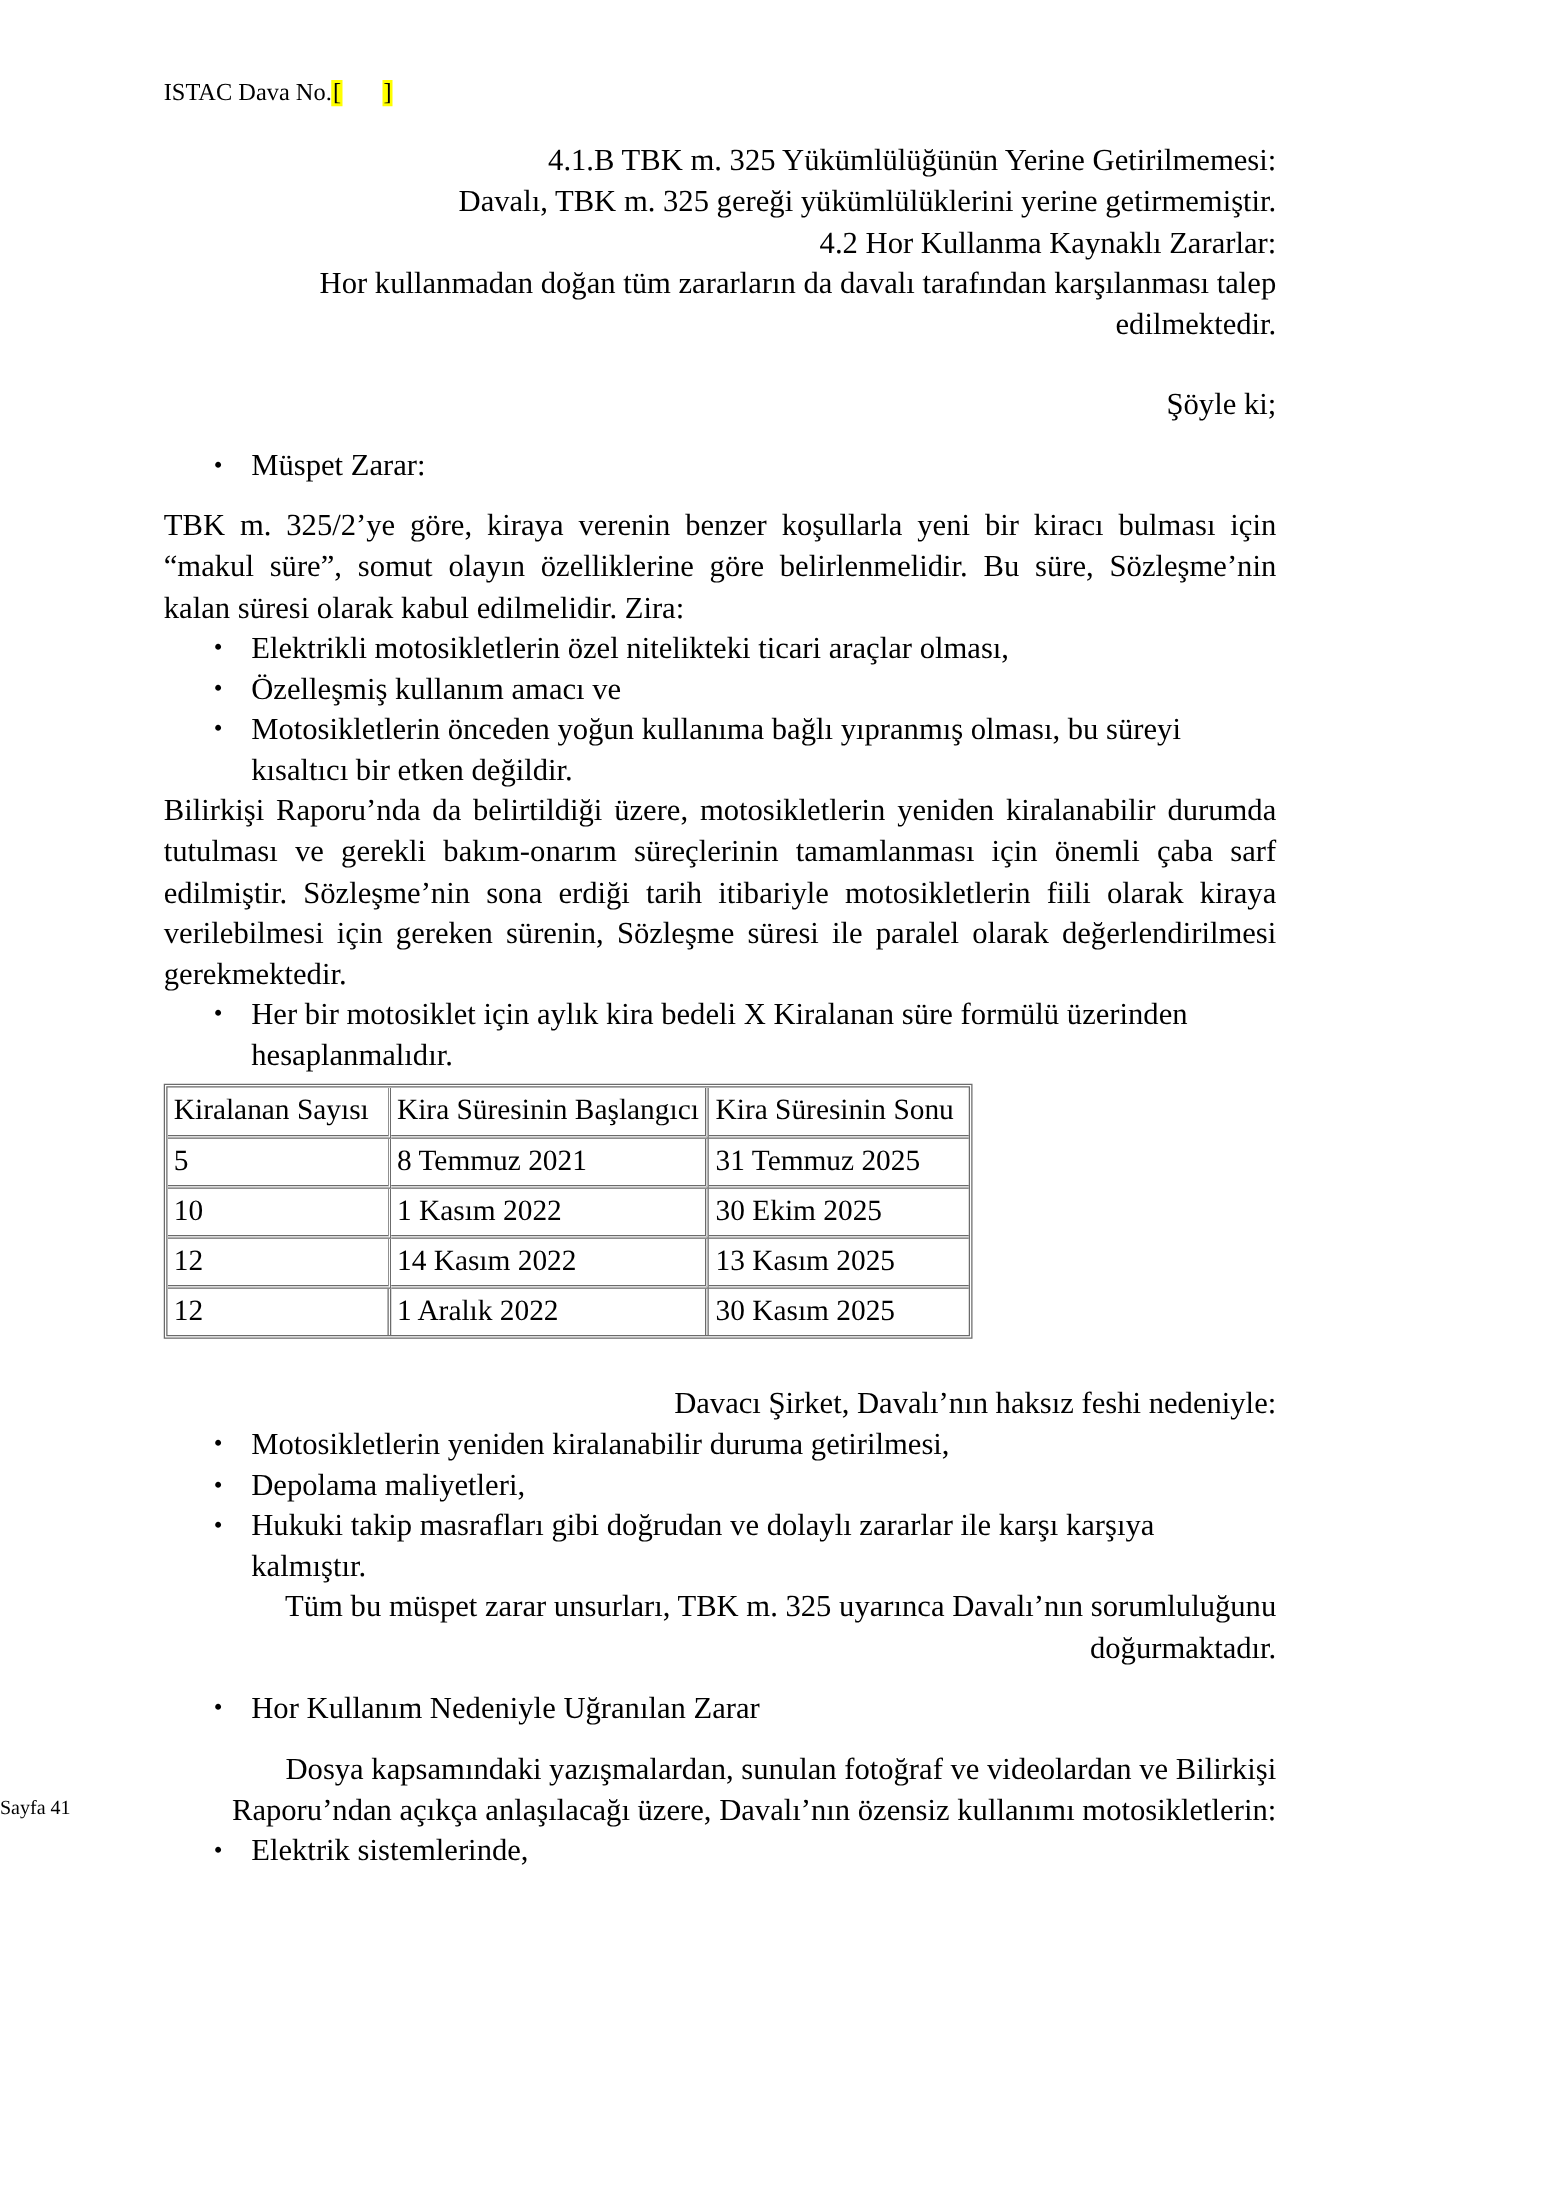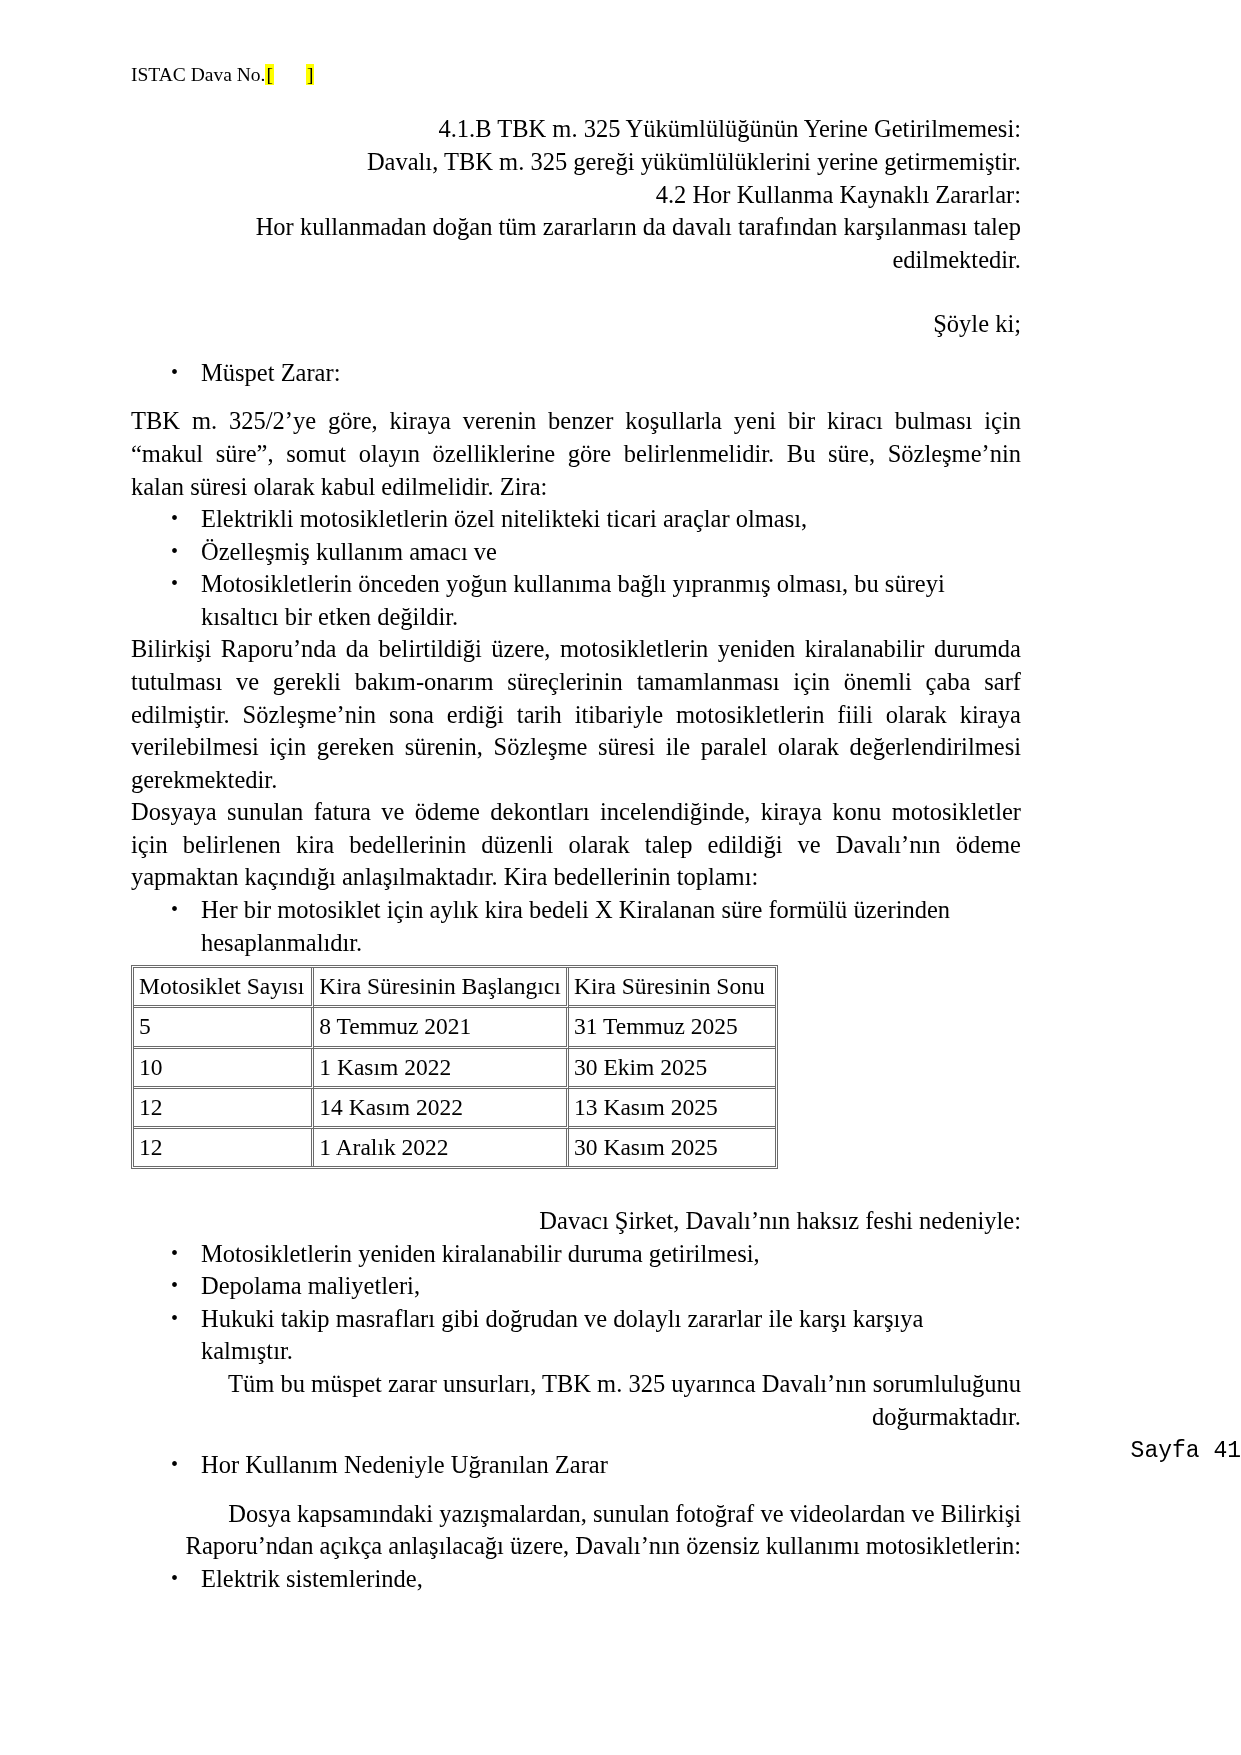--- a/index.html
+++ b/index.html
@@ -111,23 +111,23 @@
   table.data col.c1 { width: 182px; }
   table.data col.c2 { width: 255px; }
   table.data col.c3 { width: 210px; }
 
   
   .footer {
     position: absolute;
     left: 0;
     right: 0;
     top: 1438px;
-    text-align: right;
-    font-size: 23px;
-    font-family: Liberation Mono, monospace;
+    text-align: left;
+    font-size: 16px;
+    font-family: Liberation Serif, serif;
   }
 </style>
 </head>
 <body>
 
 <div class="page">
 
   <div class="content">
 
     <div class="doc-header"><span>ISTAC Dava No.</span><span class="hl">[</span><span class="hl hl-gap"></span><span class="hl">]</span></div>
@@ -152,36 +152,35 @@
     <p class="para just">TBK m. 325/2’ye göre, kiraya verenin benzer koşullarla yeni bir kiracı bulması için “makul süre”, somut olayın özelliklerine göre belirlenmelidir. Bu süre, Sözleşme’nin kalan süresi olarak kabul edilmelidir. Zira:</p>
 
     <ul class="blist">
       <li>Elektrikli motosikletlerin özel nitelikteki ticari araçlar olması,</li>
       <li>Özelleşmiş kullanım amacı ve</li>
       <li>Motosikletlerin önceden yoğun kullanıma bağlı yıpranmış olması, bu süreyi kısaltıcı bir etken değildir.</li>
     </ul>
 
     <p class="para just">Bilirkişi Raporu’nda da belirtildiği üzere, motosikletlerin yeniden kiralanabilir durumda tutulması ve gerekli bakım-onarım süreçlerinin tamamlanması için önemli çaba sarf edilmiştir. Sözleşme’nin sona erdiği tarih itibariyle motosikletlerin fiili olarak kiraya verilebilmesi için gereken sürenin, Sözleşme süresi ile paralel olarak değerlendirilmesi gerekmektedir.</p>
 
-    <p class="para just">Dosyaya sunulan fatura ve ödeme dekontları incelendiğinde, kiraya konu motosikletler için belirlenen kira bedellerinin düzenli olarak talep edildiği ve Davalı’nın ödeme yapmaktan kaçındığı anlaşılmaktadır. Kira bedellerinin toplamı:</p>
 
     <ul class="blist">
       <li>Her bir motosiklet için aylık kira bedeli X Kiralanan süre formülü üzerinden hesaplanmalıdır.</li>
     </ul>
 
     <div class="tbl-wrap">
       <table class="data">
         <colgroup>
             <col class="c1">
             <col class="c2">
             <col class="c3">
           </colgroup>
         <tbody>
           <tr>
-            <td>Motosiklet Sayısı</td>
+            <td>Kiralanan Sayısı</td>
             <td>Kira Süresinin Başlangıcı</td>
             <td>Kira Süresinin Sonu</td>
           </tr>
           <tr>
             <td>5</td>
             <td>8 Temmuz 2021</td>
             <td>31 Temmuz 2025</td>
           </tr>
           <tr>
             <td>10</td>

